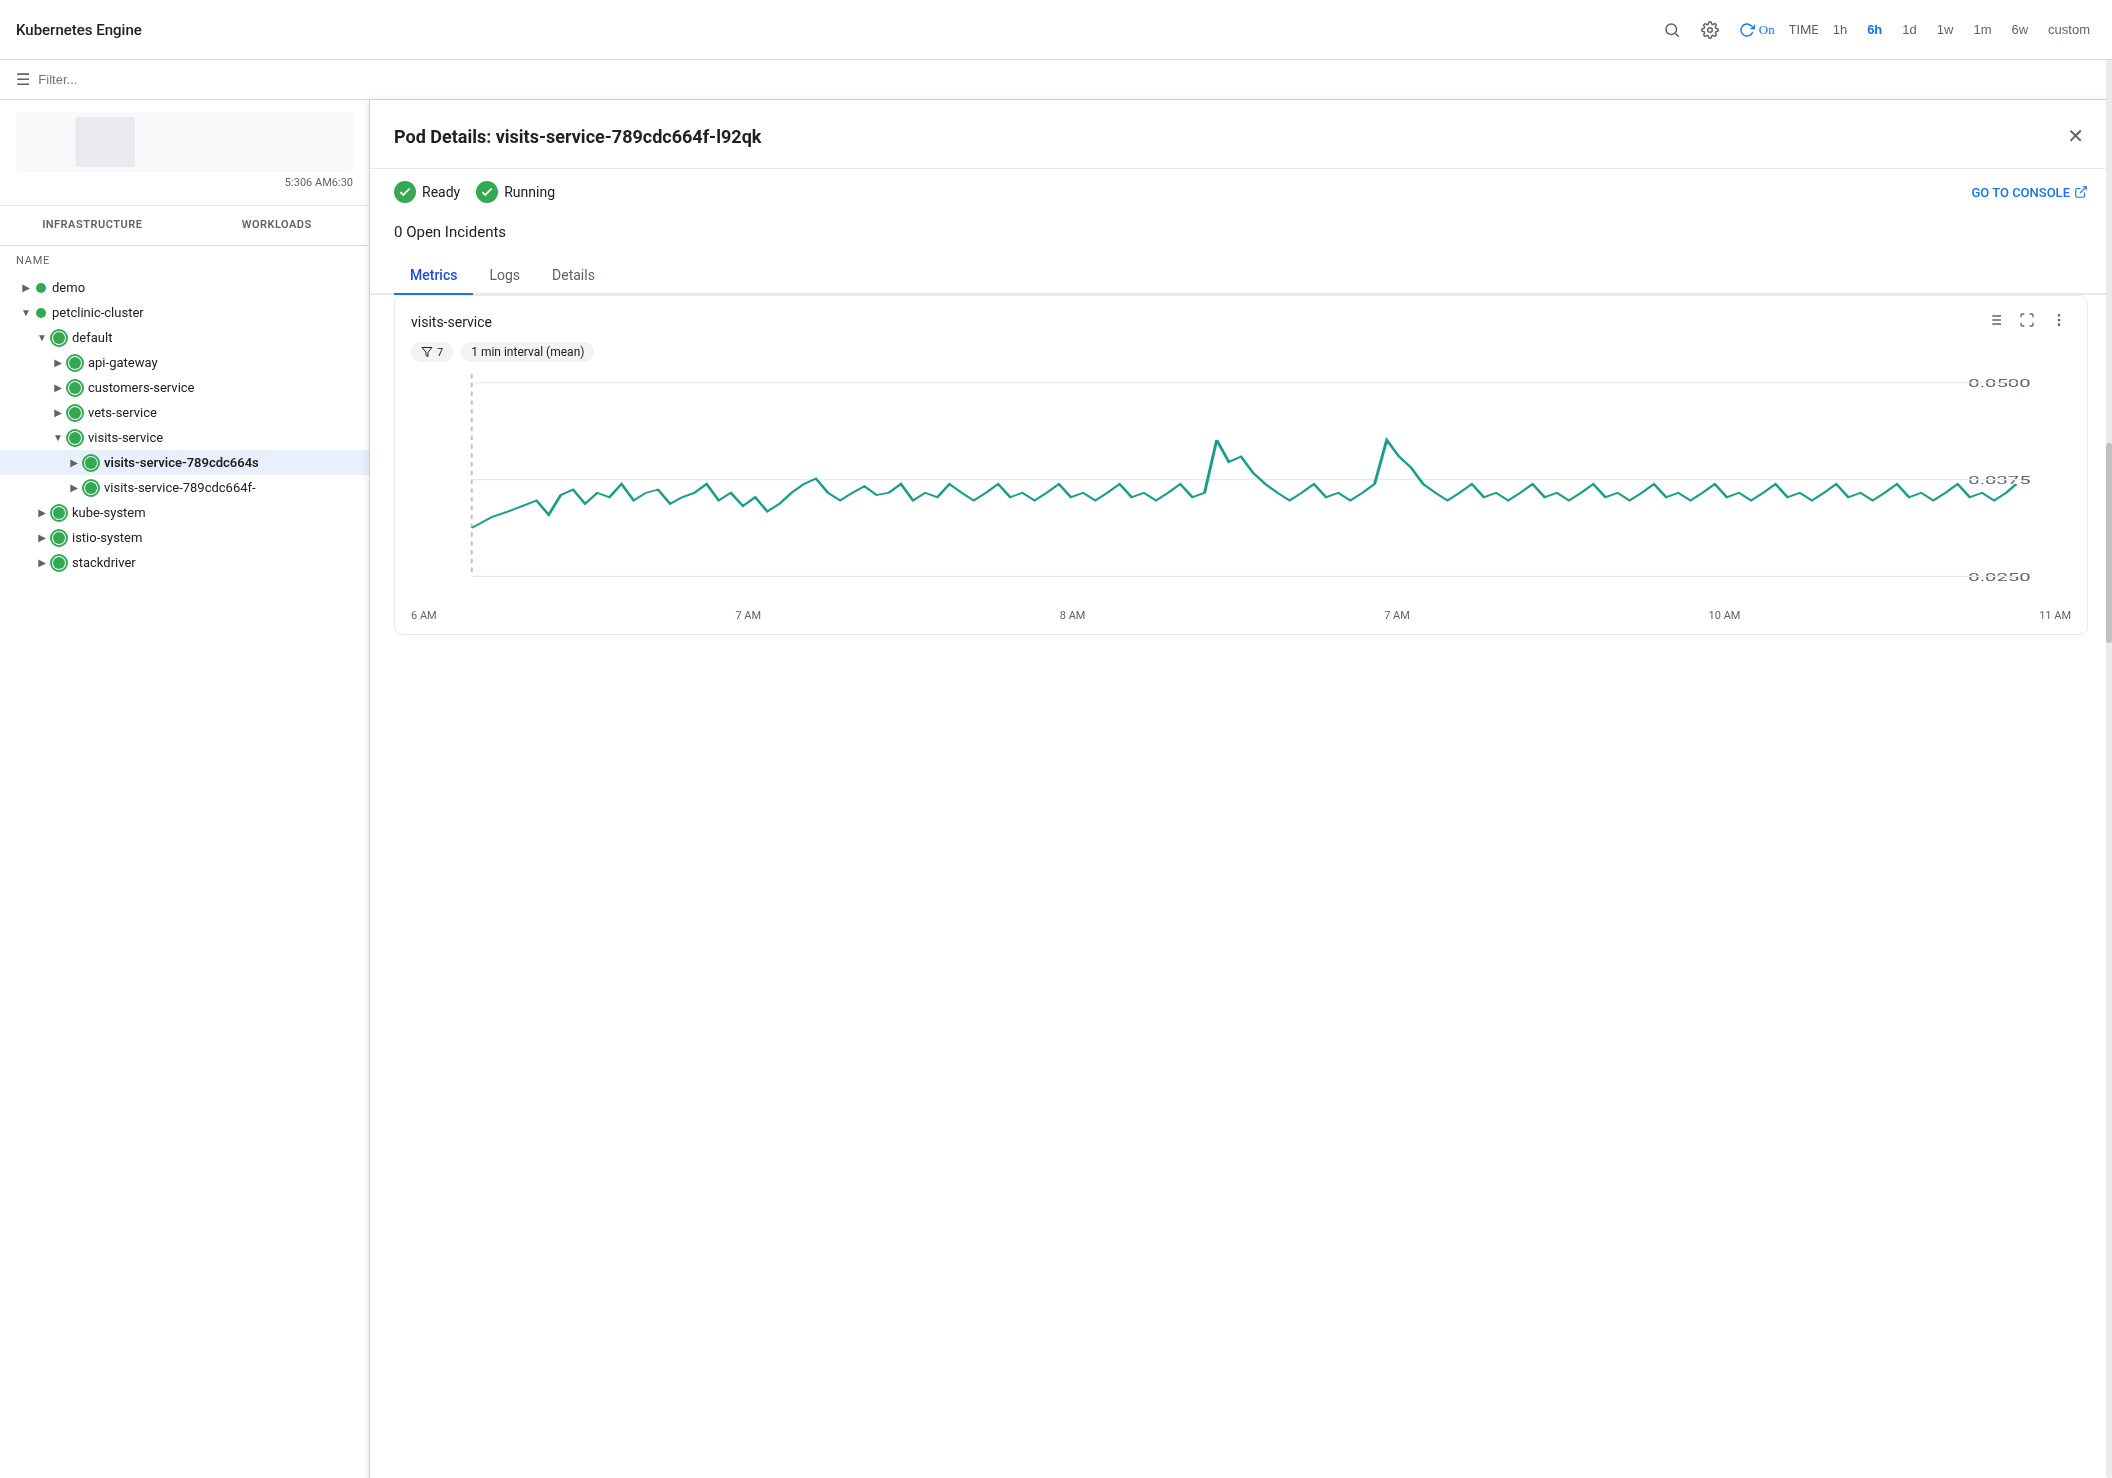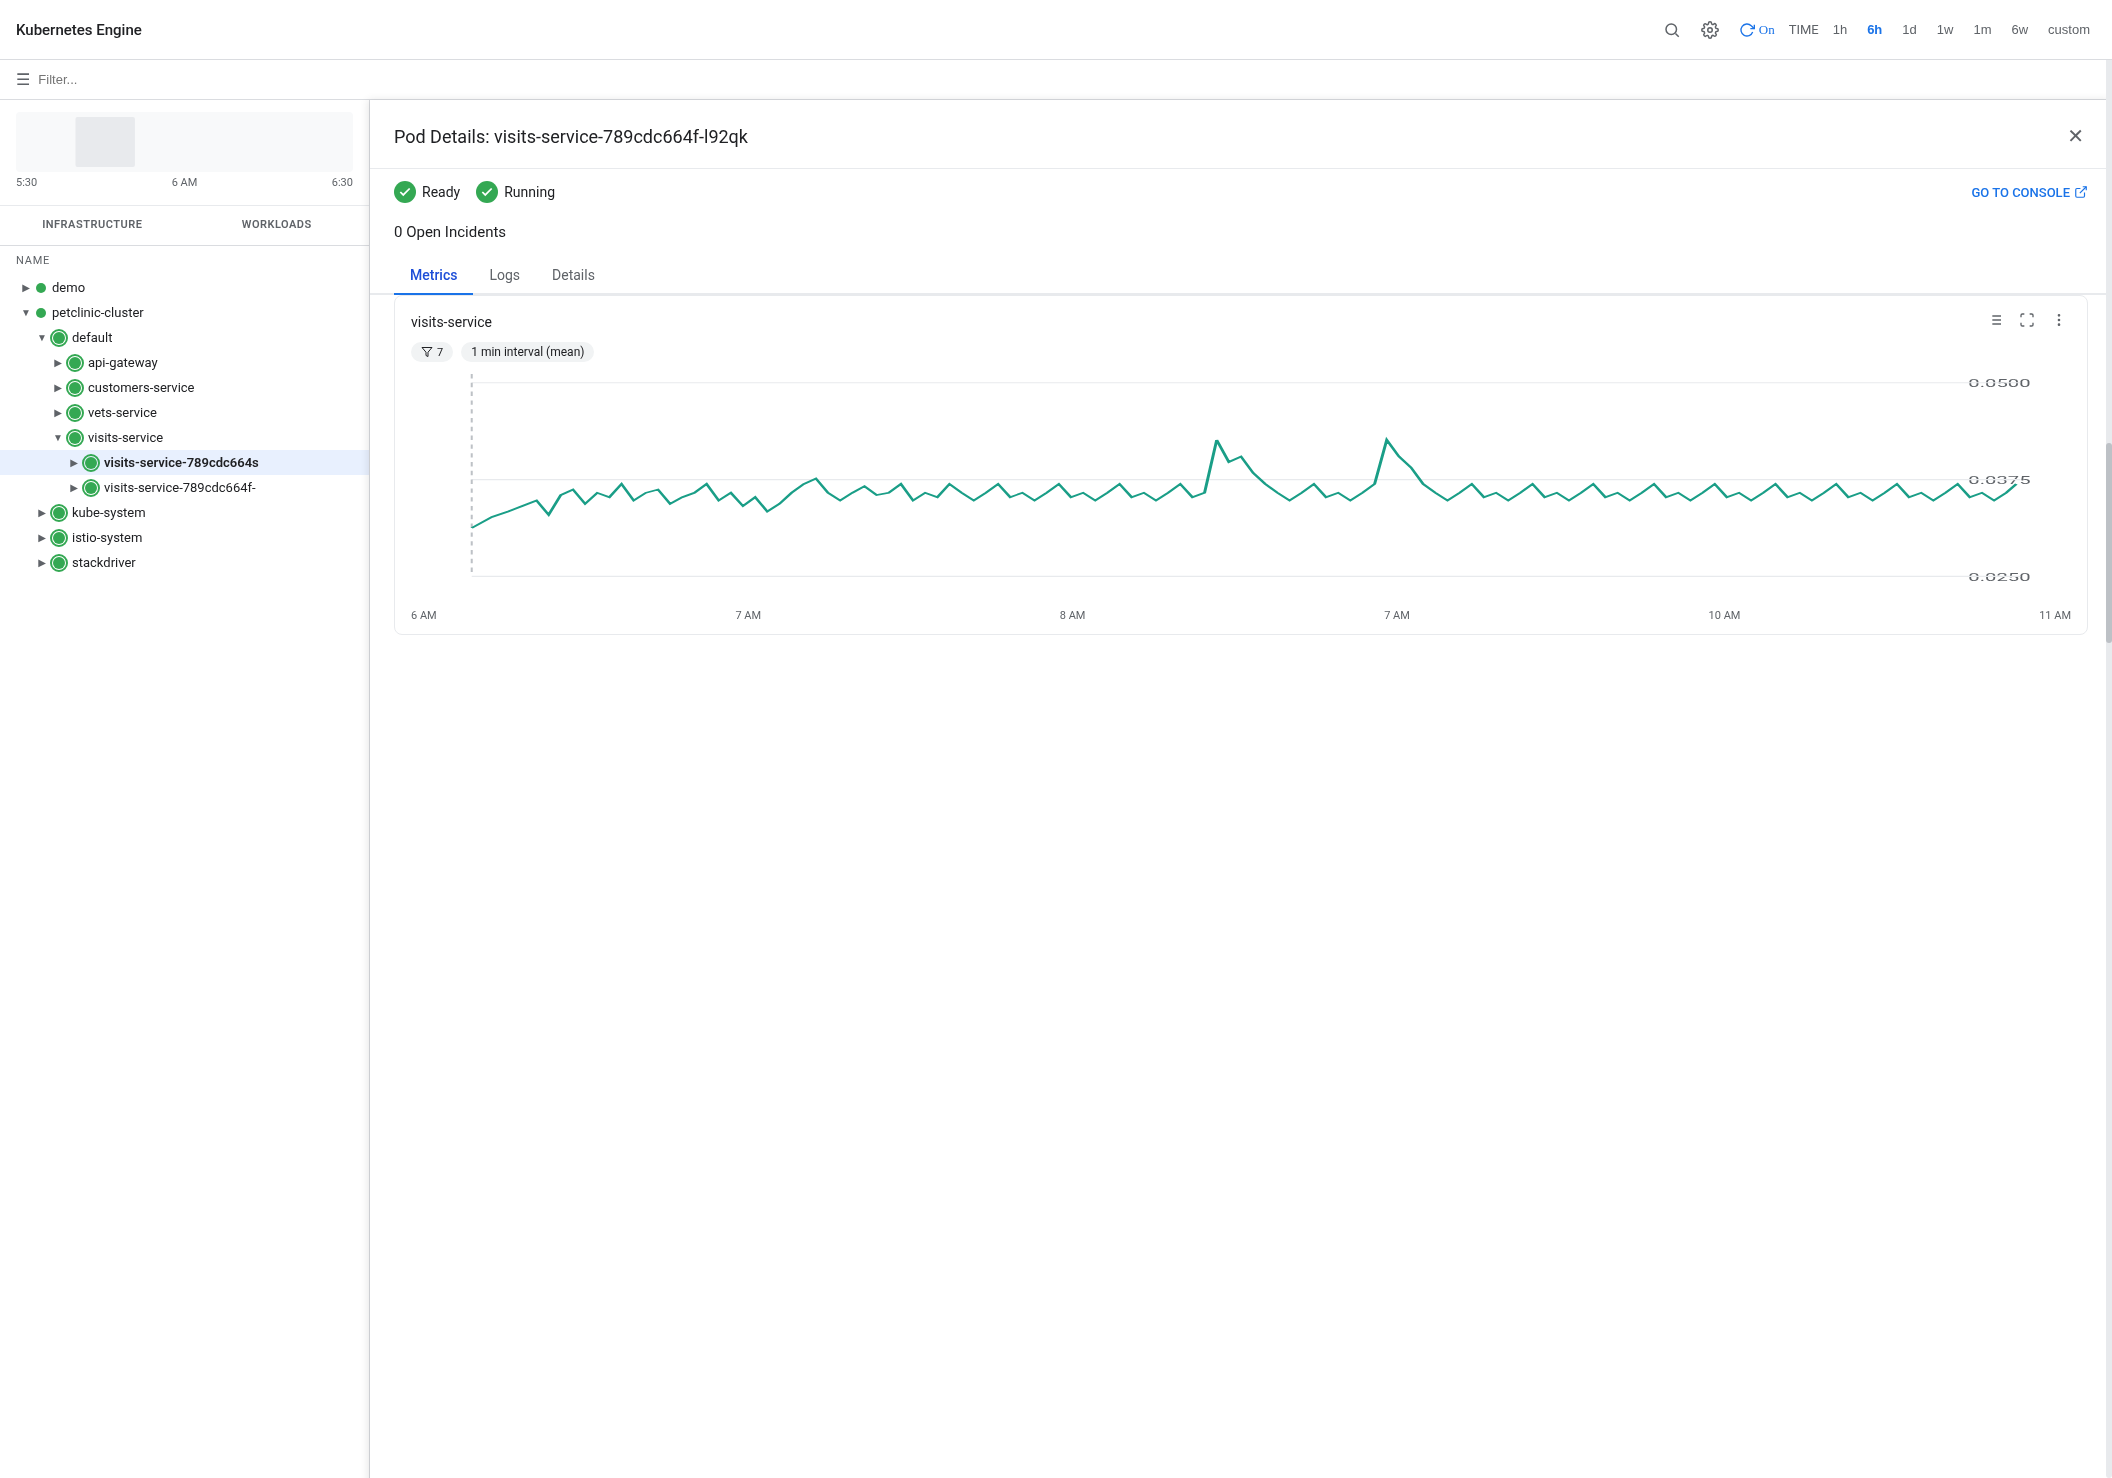--- a/index.html
+++ b/index.html
@@ -40,21 +40,21 @@
 
     
     .left-panel { width: 370px; min-width: 370px; background: #fff; border-right: 1px solid #dadce0; overflow-y: auto; display: flex; flex-direction: column; }
 
     
     .mini-chart-area {
       padding: 12px 16px; border-bottom: 1px solid #e8eaed;
       background: #fff;
     }
     .mini-chart { height: 60px; background: #f8f9fa; border-radius: 4px; position: relative; overflow: hidden; }
-    .mini-chart-time { display: flex; justify-content: space-between; padding: 4px 0; font-size: 11px; color: #5f6368; }
+    .mini-chart-time { display: flex; justify-content: flex-end; padding: 4px 0; font-size: 11px; color: #5f6368; }
 
     
     .left-tabs { display: flex; border-bottom: 1px solid #dadce0; }
     .left-tab {
       flex: 1; text-align: center; padding: 12px 8px; font-size: 11px;
       font-weight: 600; color: #5f6368; letter-spacing: 0.5px; cursor: pointer;
       border-bottom: 2px solid transparent;
     }
 
     
@@ -79,21 +79,21 @@
     
     .right-panel-scroll { overflow-y: auto; height: 100%; }
     .right-panel-scroll::-webkit-scrollbar { width: 6px; }
     .right-panel-scroll::-webkit-scrollbar-thumb { background: #dadce0; border-radius: 3px; }
 
     
     .pod-header {
       display: flex; align-items: center; justify-content: space-between;
       padding: 20px 24px 16px; border-bottom: 1px solid #e8eaed;
     }
-    .pod-title { font-size: 18px; font-weight: 400; color: #202124; }
+    .pod-title { font-size: 18px; font-weight: 700; color: #202124; }
     .close-btn { background: none; border: none; cursor: pointer; color: #5f6368; font-size: 20px; padding: 4px; border-radius: 50%; }
 
     .status-row { display: flex; align-items: center; justify-content: space-between; padding: 12px 24px; }
     .status-badges { display: flex; align-items: center; gap: 16px; }
     .status-badge { display: flex; align-items: center; gap: 6px; font-size: 14px; }
     .status-icon { width: 22px; height: 22px; border-radius: 50%; background: #34a853; display: flex; align-items: center; justify-content: center; color: #fff; font-size: 13px; }
     .console-link { display: flex; align-items: center; gap: 4px; color: #1a73e8; font-size: 13px; font-weight: 500; cursor: pointer; text-decoration: none; }
 
     .incidents { padding: 8px 24px 16px; font-size: 15px; color: #202124; font-weight: 400; }
 

